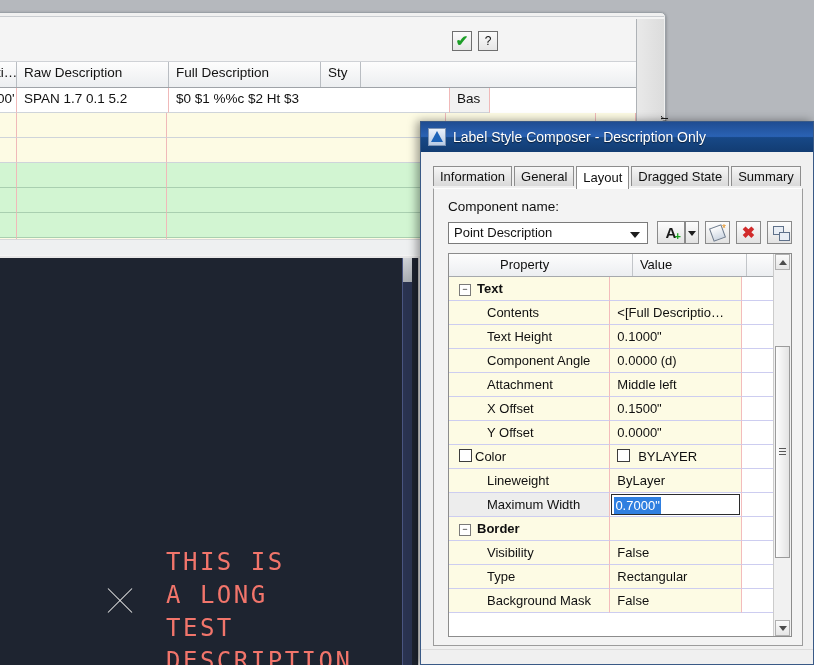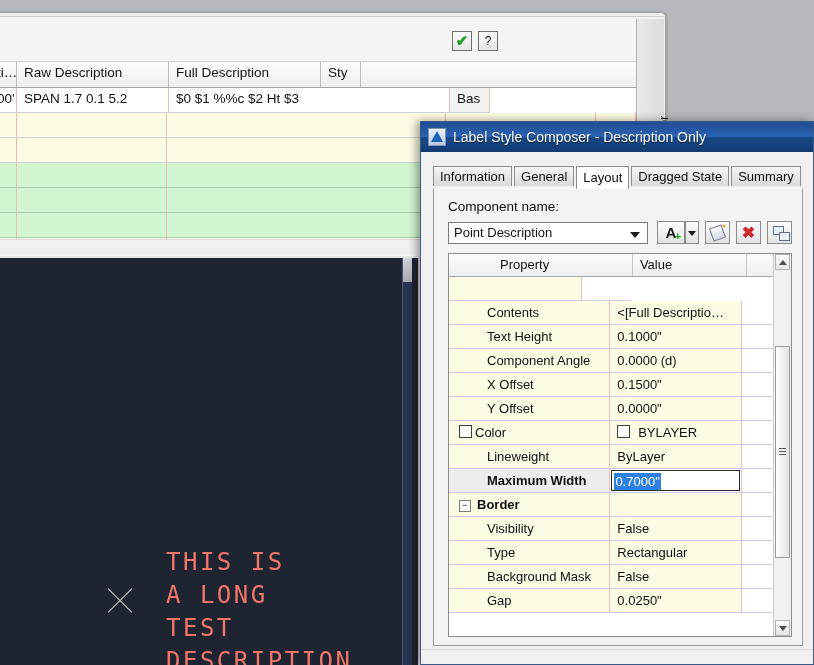--- a/index.html
+++ b/index.html
@@ -442,21 +442,20 @@
     vertical-align: -1px;
     margin-right: 3px;
   }
   .prow .pc.prop.hascolor { padding-left: 10px; }
   .prow .pc.val.hascolor  { padding-left: 7px; }
   .prow .pc.val.hascolor .swatch { margin-right: 8px; }
 
   
   .prow.editing .pc.prop {
     background: #ededed;
-    font-weight: bold;
   }
   .pc.val.editcell {
     background: #ffffff !important;
     padding: 0 !important;
     position: relative;
   }
   .editbox {
     position: absolute;
     left: 1px; top: 1px; right: 1px; bottom: 1px;
     border: 1px solid #2b2b2b;
@@ -678,37 +677,43 @@
 
         <div id="propgrid">
 
           <div id="pg-head">
             <div class="ph pcol-prop">Property</div>
             <div class="ph pcol-val">Value</div>
             <div class="ph pcol-extra"></div>
           </div>
 
           <div class="prow group">
+            <div class="pc prop"><span class="expander">−</span><span>Text</span></div>
             <div class="pc val"></div>
             <div class="pc extra"></div>
           </div>
 
           <div class="prow">
             <div class="pc prop">Contents</div>
             <div class="pc val">&lt;[Full Descriptio…</div>
             <div class="pc extra"></div>
           </div>
           <div class="prow">
             <div class="pc prop">Text Height</div>
             <div class="pc val">0.1000"</div>
             <div class="pc extra"></div>
           </div>
           <div class="prow">
             <div class="pc prop">Component Angle</div>
             <div class="pc val">0.0000 (d)</div>
+            <div class="pc extra"></div>
+          </div>
+          <div class="prow">
+            <div class="pc prop">Attachment</div>
+            <div class="pc val">Middle left</div>
             <div class="pc extra"></div>
           </div>
           <div class="prow">
             <div class="pc prop">X Offset</div>
             <div class="pc val">0.1500"</div>
             <div class="pc extra"></div>
           </div>
           <div class="prow">
             <div class="pc prop">Y Offset</div>
             <div class="pc val">0.0000"</div>
@@ -749,25 +754,20 @@
             <div class="pc extra"></div>
           </div>
           <div class="prow">
             <div class="pc prop">Type</div>
             <div class="pc val">Rectangular</div>
             <div class="pc extra"></div>
           </div>
           <div class="prow">
             <div class="pc prop">Background Mask</div>
             <div class="pc val">False</div>
-            <div class="pc extra"></div>
-          </div>
-          <div class="prow">
-            <div class="pc prop">Gap</div>
-            <div class="pc val">0.0250"</div>
             <div class="pc extra"></div>
           </div>
 
           <div id="pg-vscroll">
             <div class="sb-arrow" id="sb-up">
                 <span class="tri-up"></span>
               </div>
             <div id="sb-thumb">
               <span class="grip">
                   <i></i>

